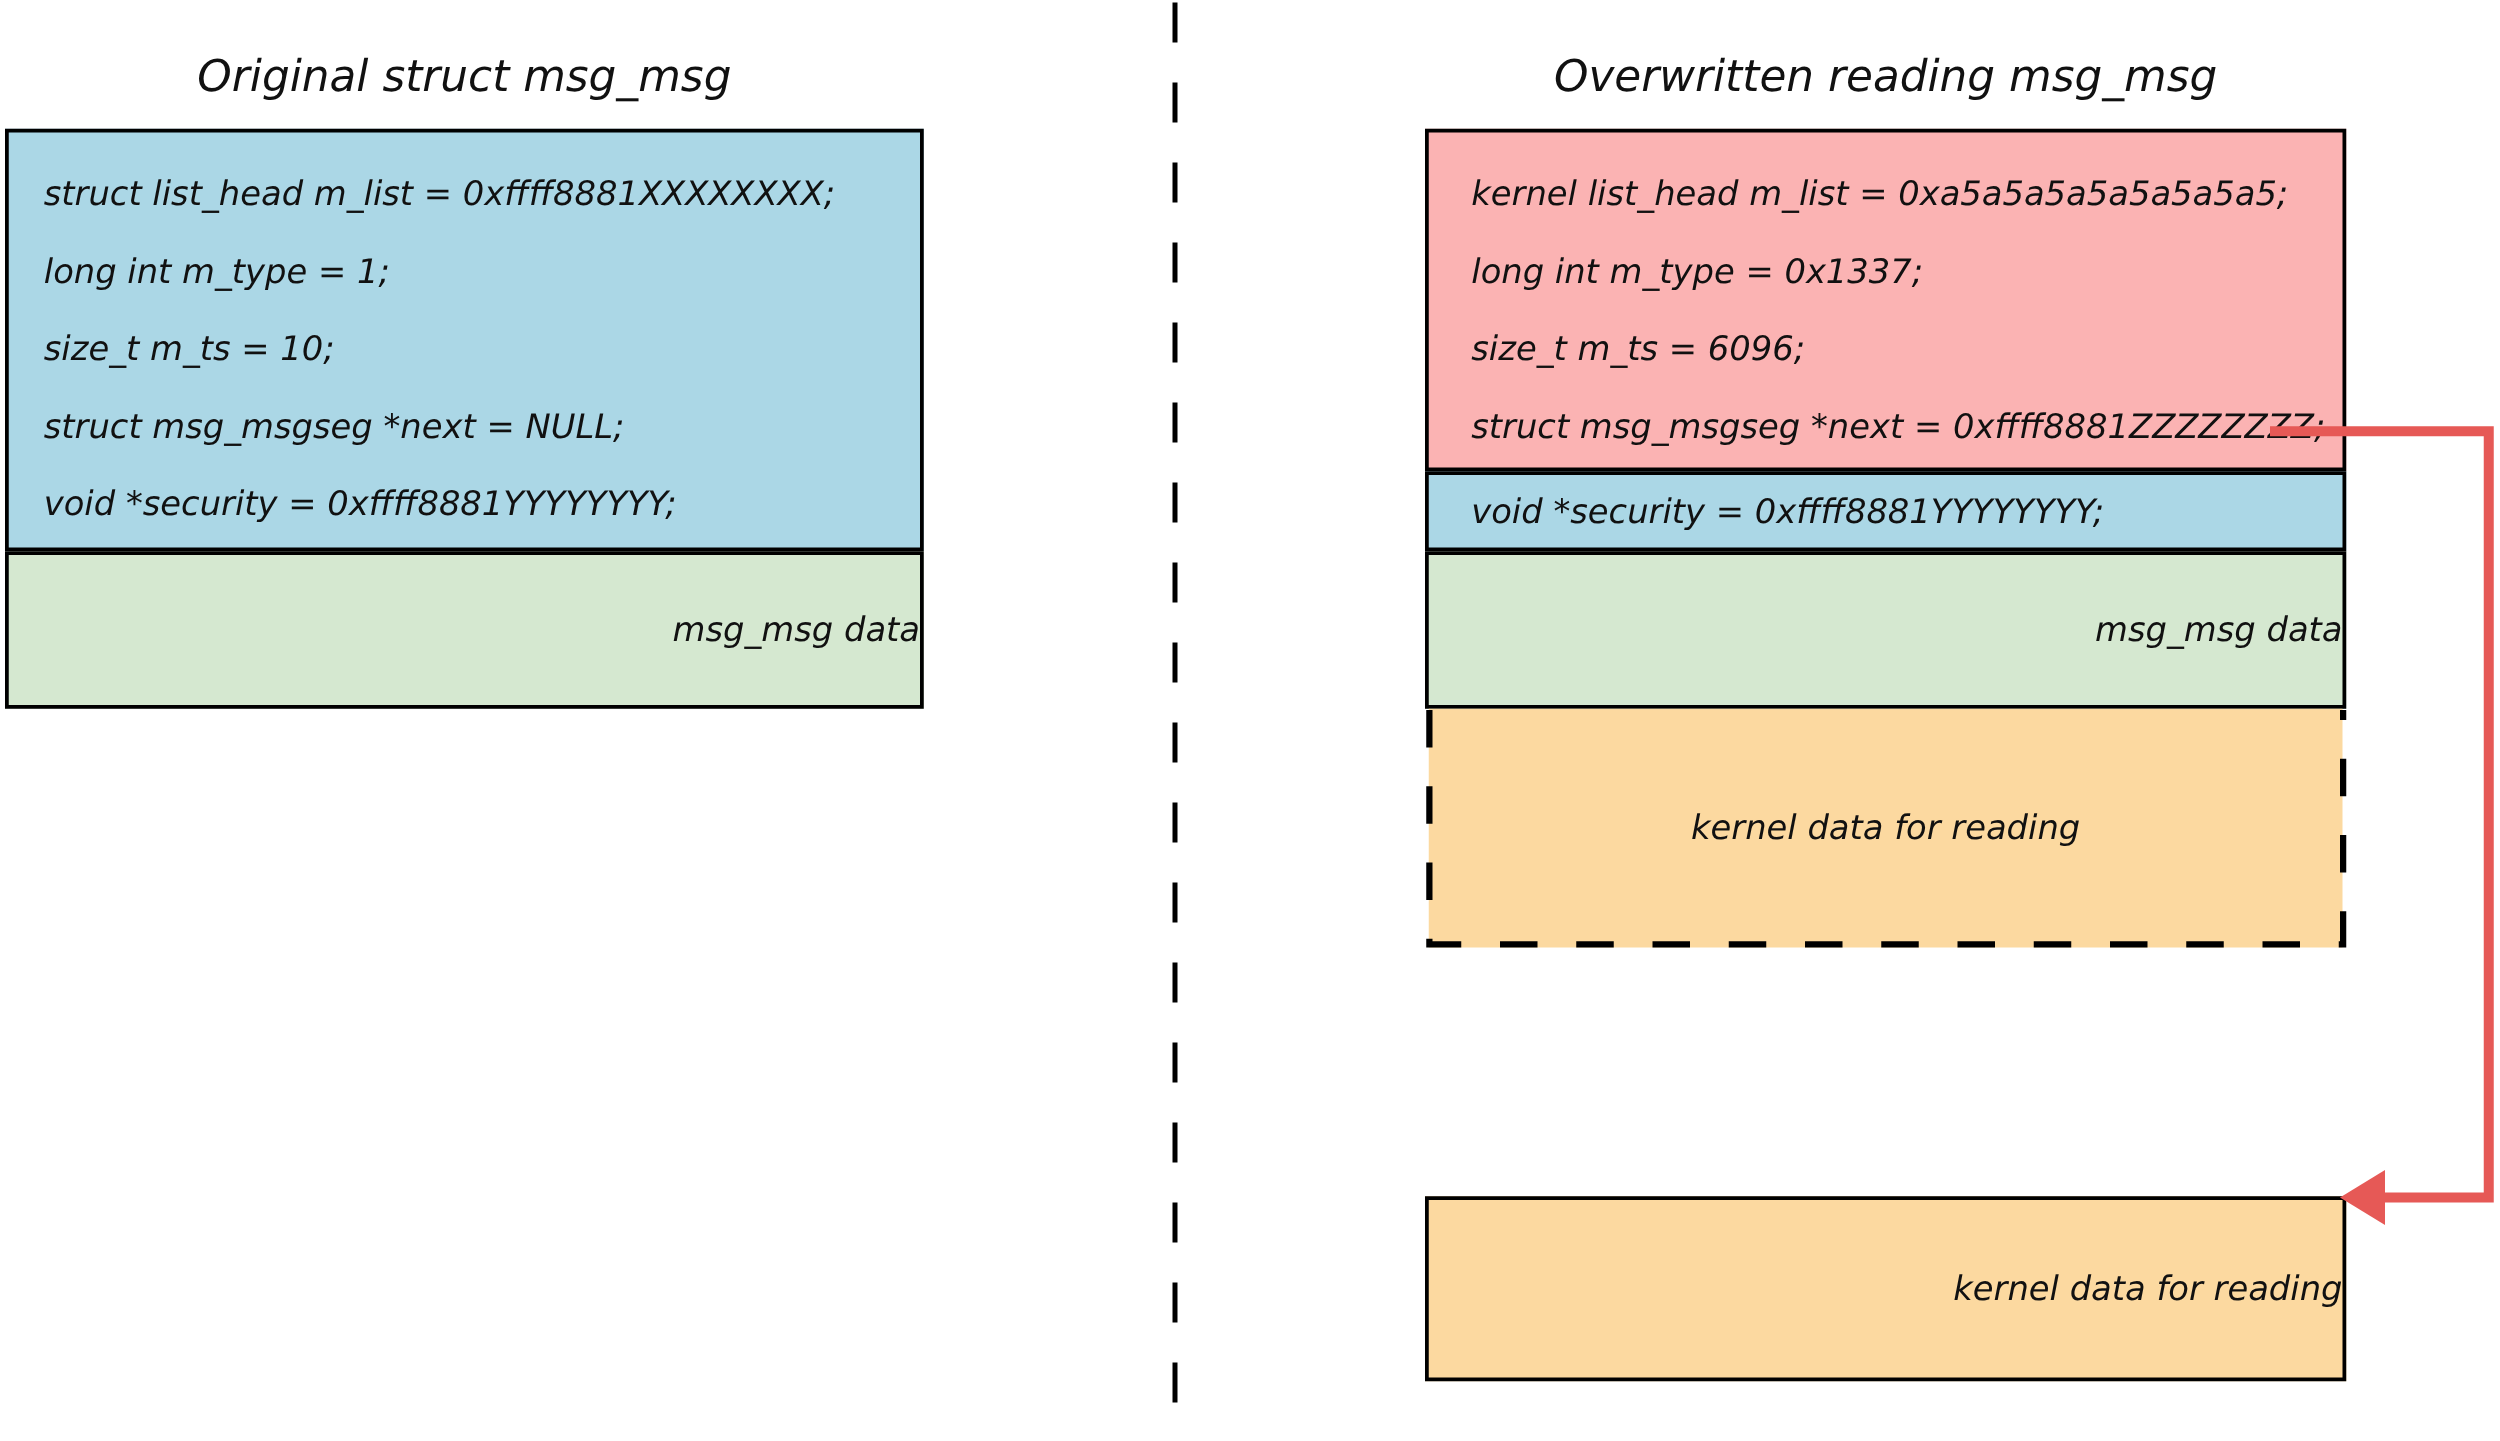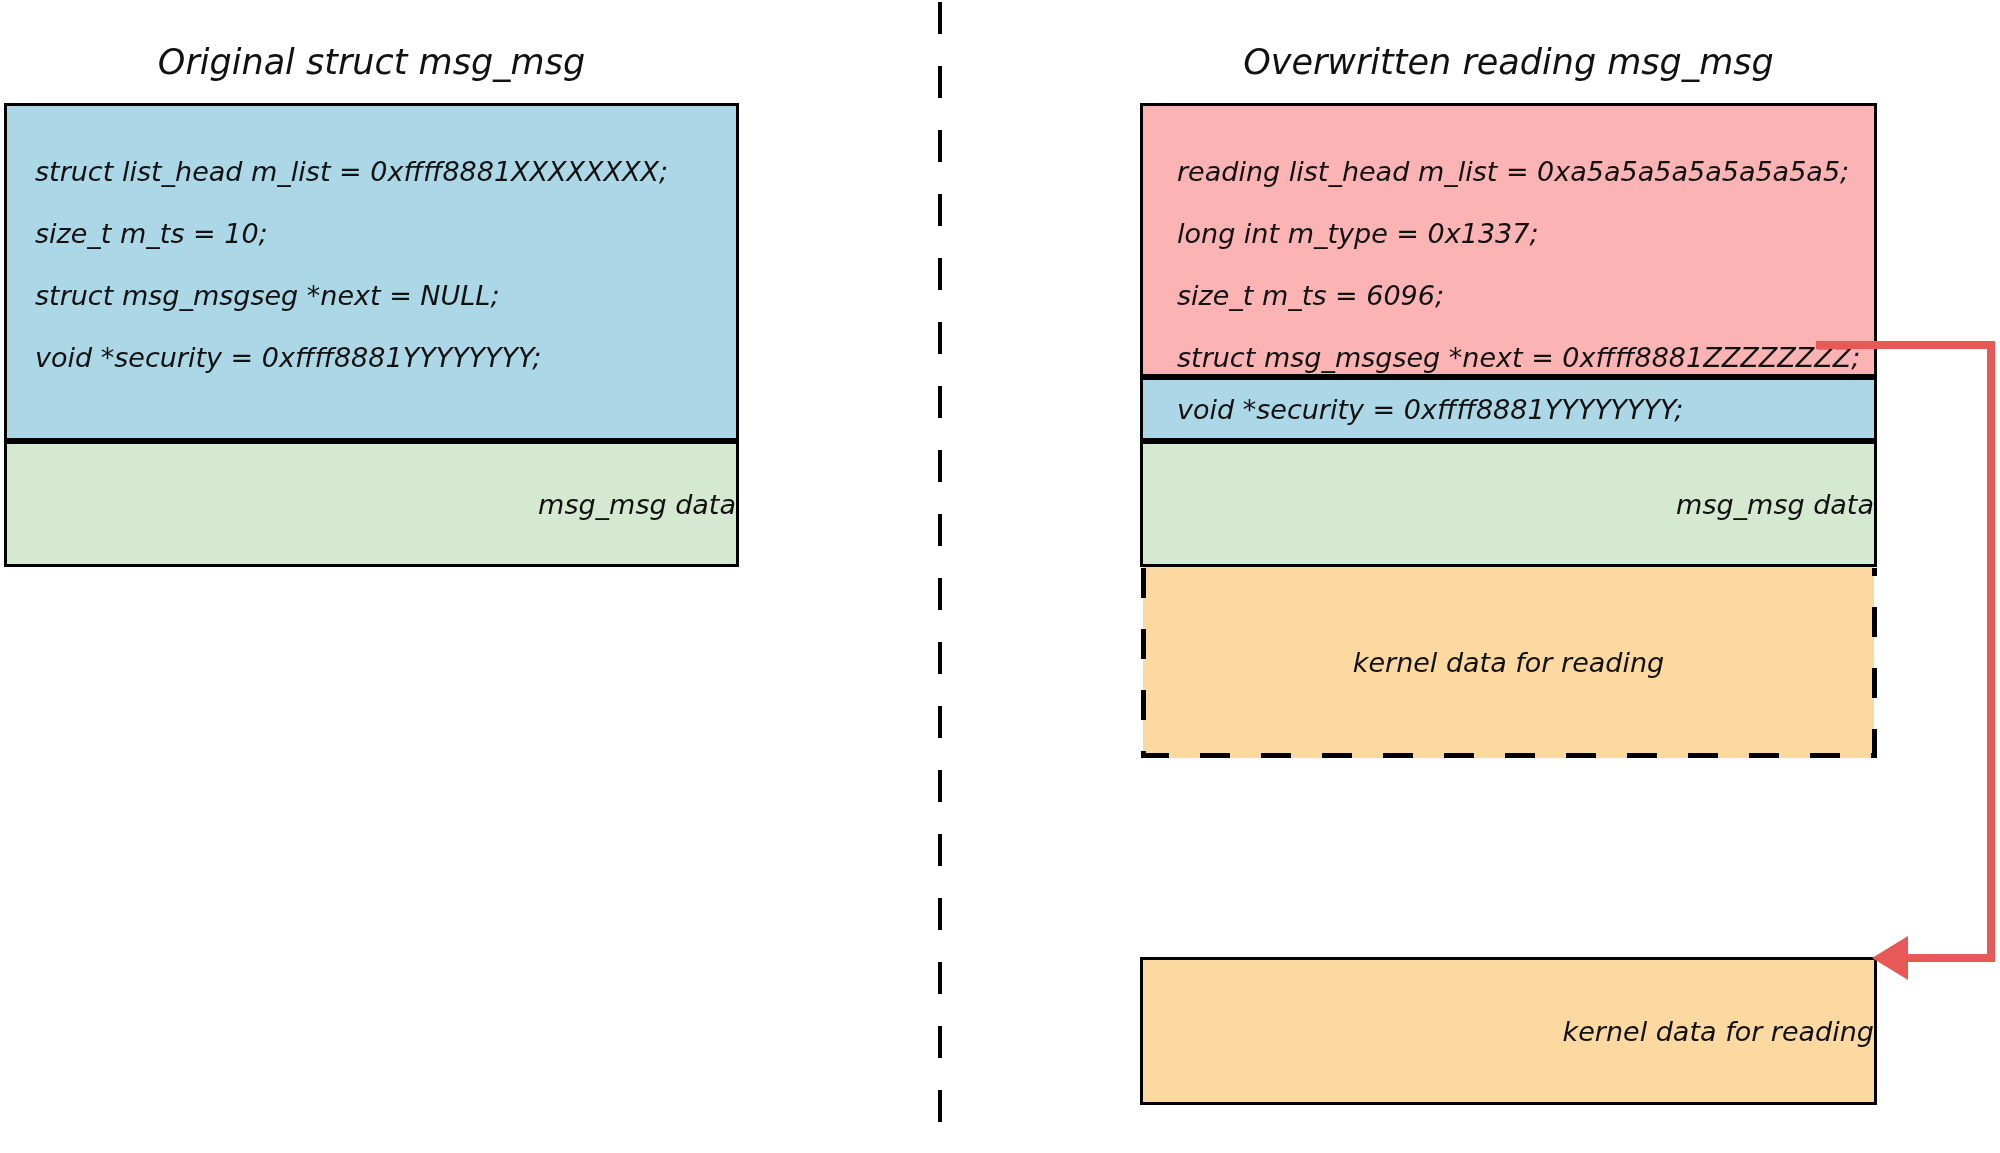--- a/index.html
+++ b/index.html
@@ -22,21 +22,21 @@
   .box{
     position:absolute;
     box-sizing:border-box;
     border:3px solid #000;
     z-index:1;
   }
   .fill-blue{background:var(--blue,#abd7e6);}
   .fill-green{background:var(--green,#d5e8d0);}
   .fill-pink{background:var(--pink,#fbb3b3);}
   .fill-orange{background:var(--orange,#fcd9a0);}
-  .rows{padding-top:34px;}
+  .rows{padding-top:18px;}
   .row{
     height:62px;
     display:flex;
     align-items:center;
     font-size:27px;
     white-space:nowrap;
   }
   .pad-l{padding-left:28px;}
   .pad-r{padding-left:34px;}
   .center-label{
@@ -82,33 +82,34 @@
 </style>
 </head>
 <body>
 
 <div id="canvas">
 
   <div class="title" style="left:4px;top:42px;width:735px;">Original struct msg_msg</div>
 
   <div class="box fill-blue rows" style="left:4px;top:103px;width:735px;height:338px;">
     <div class="row pad-l">struct list_head m_list = 0xffff8881XXXXXXXX;</div>
+    <div class="row pad-l">long int m_type = 1;</div>
     <div class="row pad-l">size_t m_ts = 10;</div>
     <div class="row pad-l">struct msg_msgseg *next = NULL;</div>
     <div class="row pad-l">void *security = 0xffff8881YYYYYYYY;</div>
   </div>
 
   <div class="box fill-green center-label" style="left:4px;top:441px;width:735px;height:126px;">
     <span>msg_msg data</span>
   </div>
 
   <div class="title" style="left:1140px;top:42px;width:737px;">Overwritten reading msg_msg</div>
 
   <div class="box fill-pink rows" style="left:1140px;top:103px;width:737px;height:274px;">
-    <div class="row pad-r">reading list_head m_list = 0xa5a5a5a5a5a5a5a5;</div>
+    <div class="row pad-r">kernel list_head m_list = 0xa5a5a5a5a5a5a5a5;</div>
     <div class="row pad-r">long int m_type = 0x1337;</div>
     <div class="row pad-r">size_t m_ts = 6096;</div>
     <div class="row pad-r">struct msg_msgseg *next = 0xffff8881ZZZZZZZZ;</div>
   </div>
 
   <div class="strip fill-blue pad-r" style="left:1140px;top:377px;width:737px;height:64px;">
     <span>void *security = 0xffff8881YYYYYYYY;</span>
   </div>
 
   <div class="box fill-green center-label" style="left:1140px;top:441px;width:737px;height:126px;">

